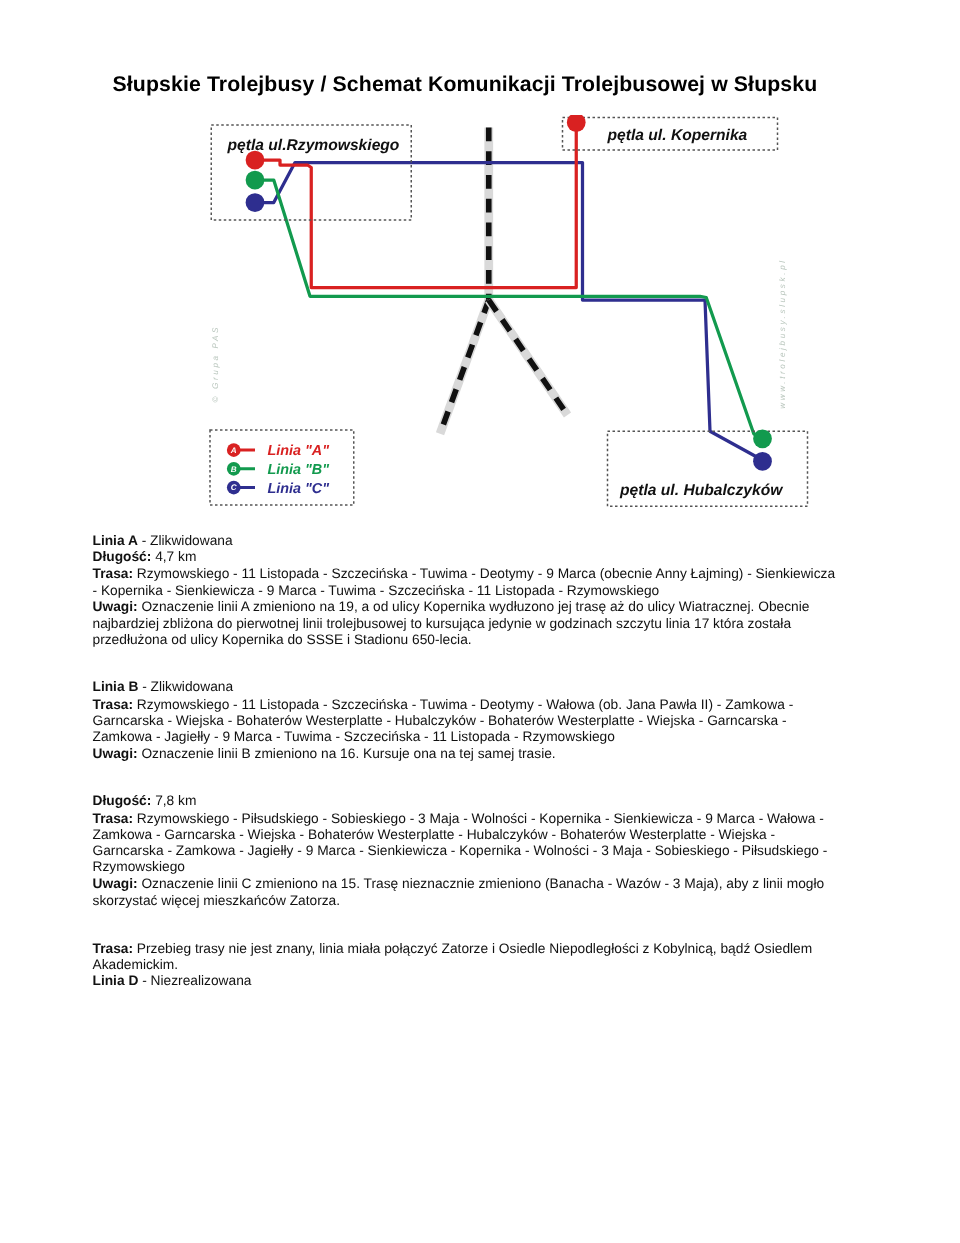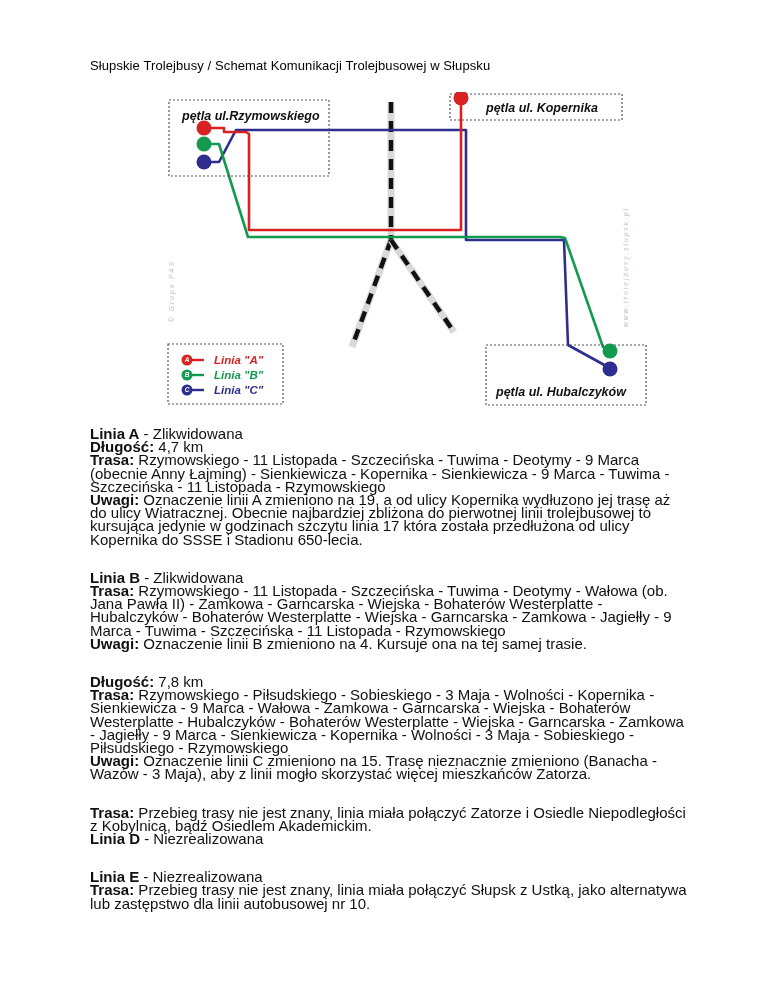--- a/index.html
+++ b/index.html
@@ -17,22 +17,22 @@
   }
   .page {
     position: absolute;
     inset: 0;
     background: #ffffff;
   }
   .doc-title {
     position: absolute;
     left: 90px;
     top: 58px;
-    font-size: 13px;
-    font-weight: normal;
+    font-size: 17px;
+    font-weight: bold;
     letter-spacing: 0.1px;
     white-space: nowrap;
   }
   .diagram-wrap {
     position: absolute;
     left: 156px;
     top: 92px;
     width: 510px;
     height: 325px;
     font-style: italic;
@@ -58,23 +58,23 @@
     fill: #ffffff;
   }
   .watermark-text {
     font-family: "Liberation Sans", sans-serif;
     font-size: 6.5px;
     letter-spacing: 2.1px;
     fill: #b9c6bd;
   }
   .body-text {
     position: absolute;
-    left: 90px;
+    left: 74px;
     width: 600px;
-    font-size: 15px;
+    font-size: 11px;
     line-height: 13.2px;
     color: #111111;
   }
   .line-block { margin-bottom: 0; }
   .line-block + .line-block { margin-top: 25px; }
   .line-block p { margin: 0; }
   .lbl { font-weight: bold; }
 </style>
 </head>
 <body>
@@ -160,34 +160,30 @@
     <div class="line-block">
       <p><span class="lbl">Linia A</span><span> - Zlikwidowana</span></p>
       <p><span class="lbl">Długość:</span><span> 4,7 km</span></p>
       <p><span class="lbl">Trasa:</span><span> Rzymowskiego - 11 Listopada - Szczecińska - Tuwima - Deotymy - 9 Marca (obecnie Anny Łajming) - Sienkiewicza - Kopernika - Sienkiewicza - 9 Marca - Tuwima - Szczecińska - 11 Listopada - Rzymowskiego</span></p>
       <p><span class="lbl">Uwagi:</span><span> Oznaczenie linii A zmieniono na 19, a od ulicy Kopernika wydłuzono jej trasę aż do ulicy Wiatracznej. Obecnie najbardziej zbliżona do pierwotnej linii trolejbusowej to kursująca jedynie w godzinach szczytu linia 17 która została przedłużona od ulicy Kopernika do SSSE i Stadionu 650-lecia.</span></p>
     </div>
 
     <div class="line-block">
       <p><span class="lbl">Linia B</span><span> - Zlikwidowana</span></p>
       <p><span class="lbl">Trasa:</span><span> Rzymowskiego - 11 Listopada - Szczecińska - Tuwima - Deotymy - Wałowa (ob. Jana Pawła II) - Zamkowa - Garncarska - Wiejska - Bohaterów Westerplatte - Hubalczyków - Bohaterów Westerplatte - Wiejska - Garncarska - Zamkowa - Jagiełły - 9 Marca - Tuwima - Szczecińska - 11 Listopada - Rzymowskiego</span></p>
-      <p><span class="lbl">Uwagi:</span><span> Oznaczenie linii B zmieniono na 4. Kursuje ona na tej samej trasie.</span></p>
+      <p><span class="lbl">Uwagi:</span><span> Oznaczenie linii B zmieniono na 16. Kursuje ona na tej samej trasie.</span></p>
     </div>
 
     <div class="line-block">
       <p><span class="lbl">Długość:</span><span> 7,8 km</span></p>
       <p><span class="lbl">Trasa:</span><span> Rzymowskiego - Piłsudskiego - Sobieskiego - 3 Maja - Wolności - Kopernika - Sienkiewicza - 9 Marca - Wałowa - Zamkowa - Garncarska - Wiejska - Bohaterów Westerplatte - Hubalczyków - Bohaterów Westerplatte - Wiejska - Garncarska - Zamkowa - Jagiełły - 9 Marca - Sienkiewicza - Kopernika - Wolności - 3 Maja - Sobieskiego - Piłsudskiego - Rzymowskiego</span></p>
       <p><span class="lbl">Uwagi:</span><span> Oznaczenie linii C zmieniono na 15. Trasę nieznacznie zmieniono (Banacha - Wazów - 3 Maja), aby z linii mogło skorzystać więcej mieszkańców Zatorza.</span></p>
     </div>
 
     <div class="line-block">
       <p><span class="lbl">Trasa:</span><span> Przebieg trasy nie jest znany, linia miała połączyć Zatorze i Osiedle Niepodległości z Kobylnicą, bądź Osiedlem Akademickim.</span></p>
       <p><span class="lbl">Linia D</span><span> - Niezrealizowana</span></p>
     </div>
 
-    <div class="line-block">
-      <p><span class="lbl">Linia E</span><span> - Niezrealizowana</span></p>
-      <p><span class="lbl">Trasa:</span><span> Przebieg trasy nie jest znany, linia miała połączyć Słupsk z Ustką, jako alternatywa lub zastępstwo dla linii autobusowej nr 10.</span></p>
-    </div>
 
   </div>
 
 </div>
 
 </body></html>

